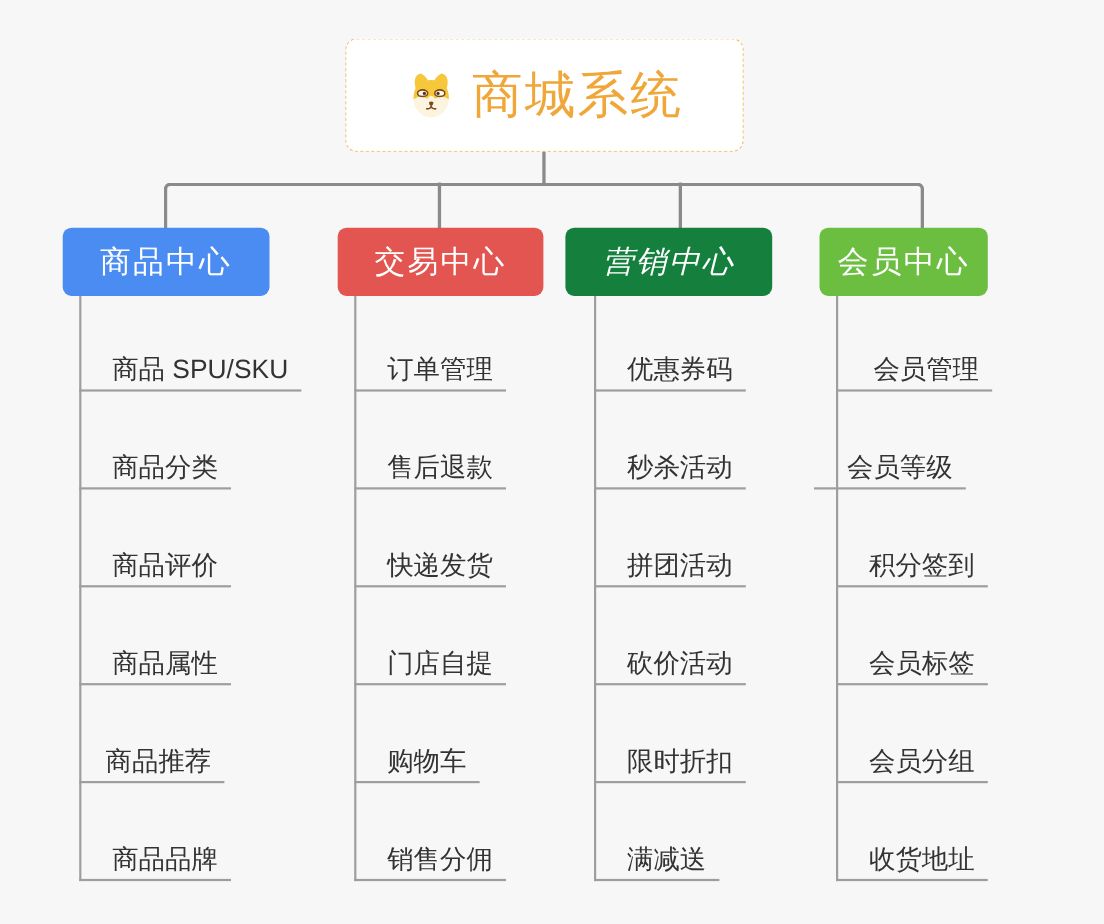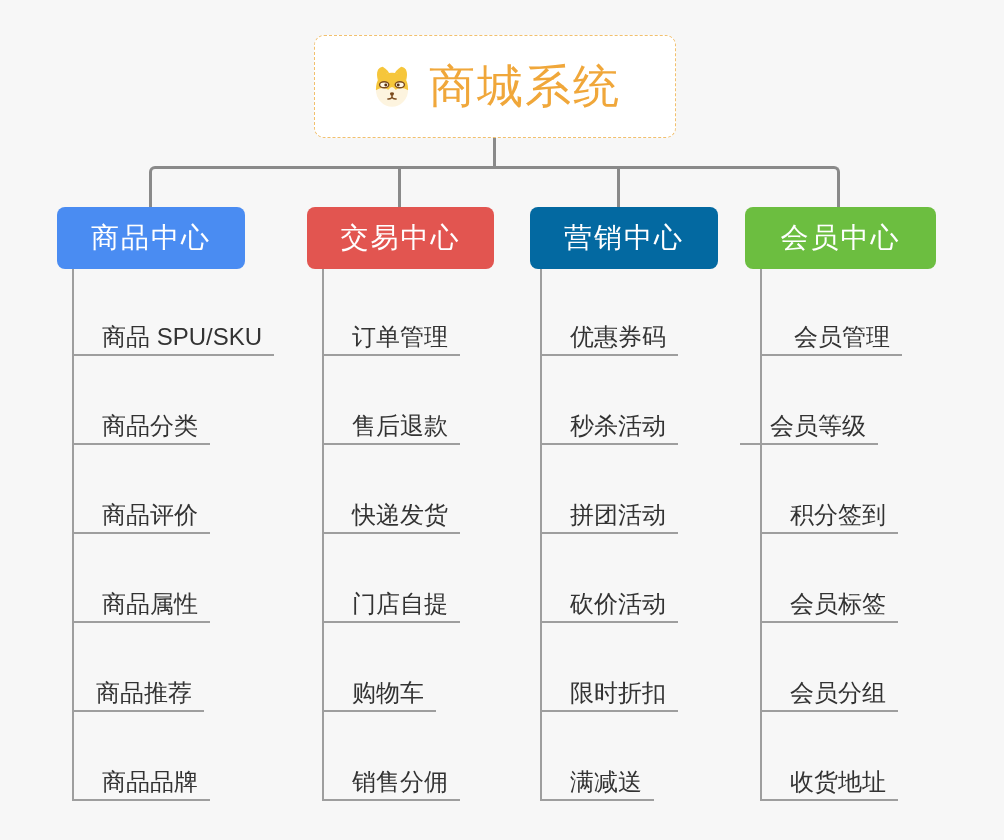--- a/index.html
+++ b/index.html
@@ -70,24 +70,24 @@
   <div class="bus-frame"></div>
   <div class="stem" style="left:398px;top:166px;width:3px;height:44px;"></div>
   <div class="stem" style="left:617px;top:166px;width:3px;height:44px;"></div>
 
   <div class="branch-node" style="left: 57px; width: 188px; background: rgb(74, 140, 242);">
       <span>商品中心</span>
     </div>
   <div class="branch-node" style="left: 307px; width: 187px; background: rgb(226, 85, 80);">
       <span>交易中心</span>
     </div>
-  <div class="branch-node" style="left: 530px; width: 188px; background: #0369a1;">
+  <div class="branch-node" style="left: 514px; width: 188px; background: #15803d; font-style: italic;">
       <span>营销中心</span>
     </div>
-  <div class="branch-node" style="left: 745px; width: 191px; background: rgb(108, 190, 64);">
+  <div class="branch-node" style="left: 745px; width: 153px; background: rgb(108, 190, 64);">
       <span>会员中心</span>
     </div>
 
   <div class="vline" style="left:72px;top:269px;height:532px;"></div>
   <div class="vline" style="left:322px;top:269px;height:532px;"></div>
   <div class="vline" style="left:540px;top:269px;height:532px;"></div>
   <div class="vline" style="left:760px;top:269px;height:532px;"></div>
 
   <div class="topic-item" style="left:72px;top:320px;">商品 SPU/SKU</div>
   <div class="topic-item" style="left:72px;top:409px;">商品分类</div>

